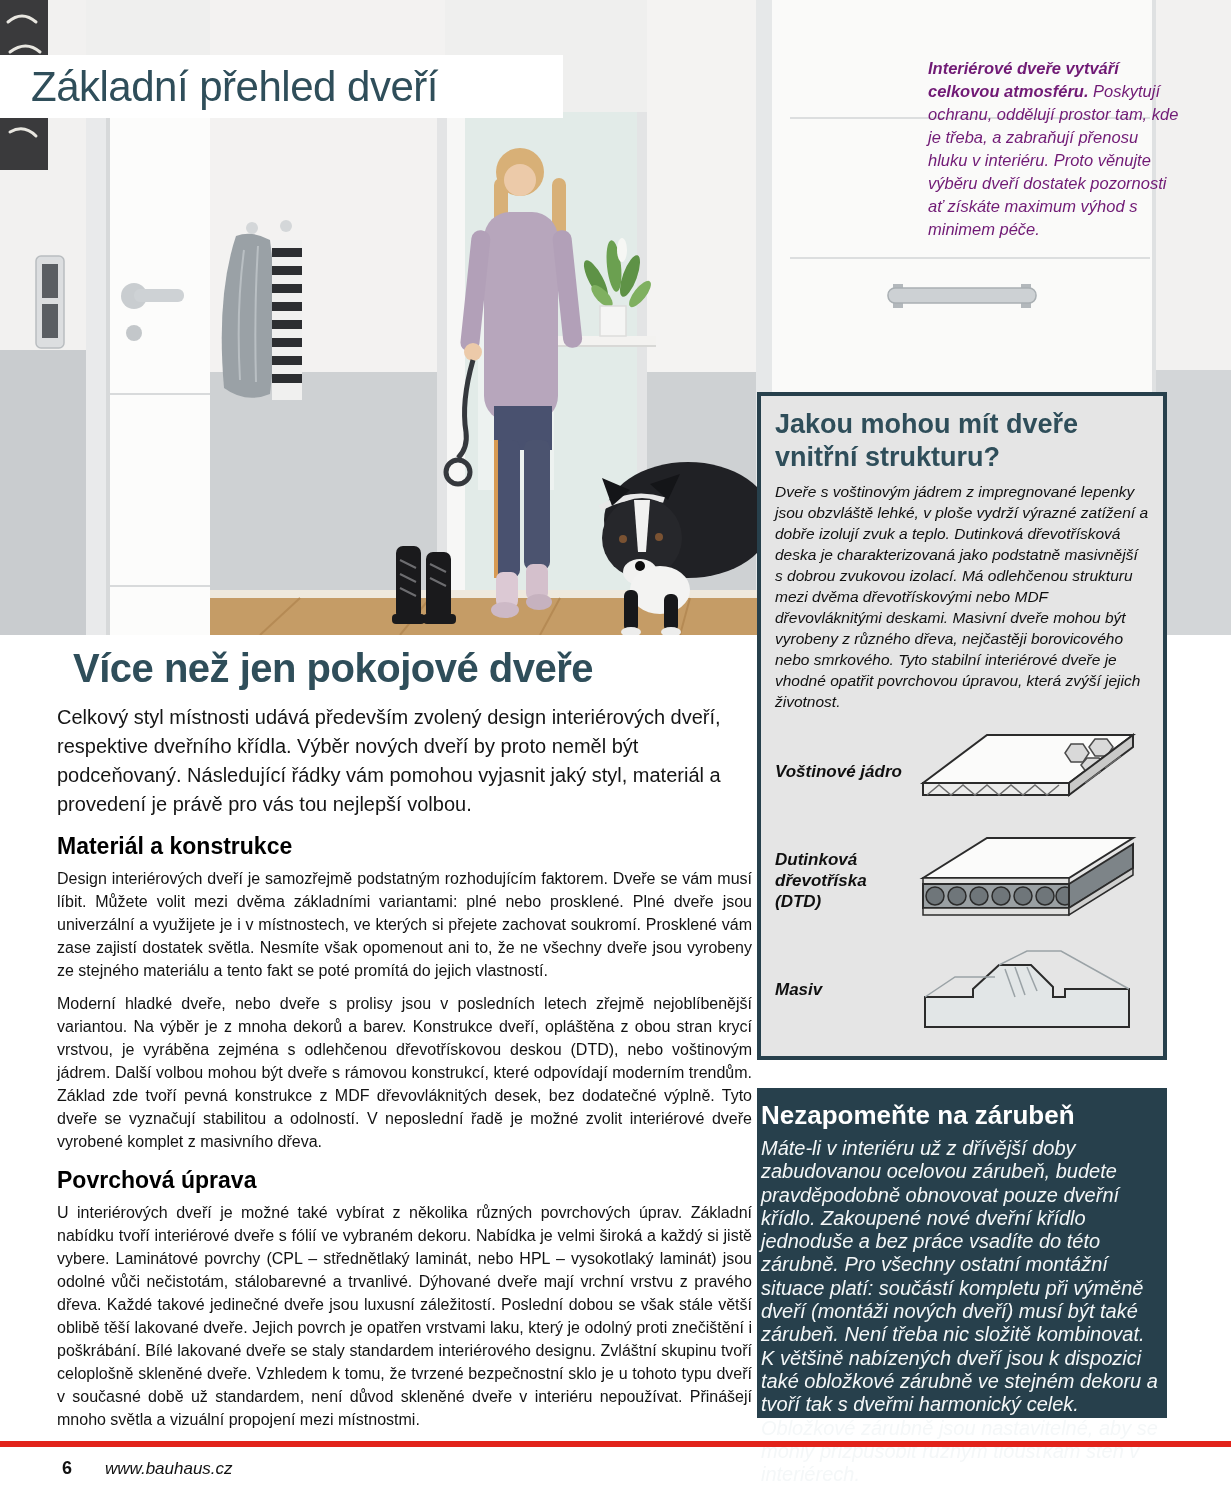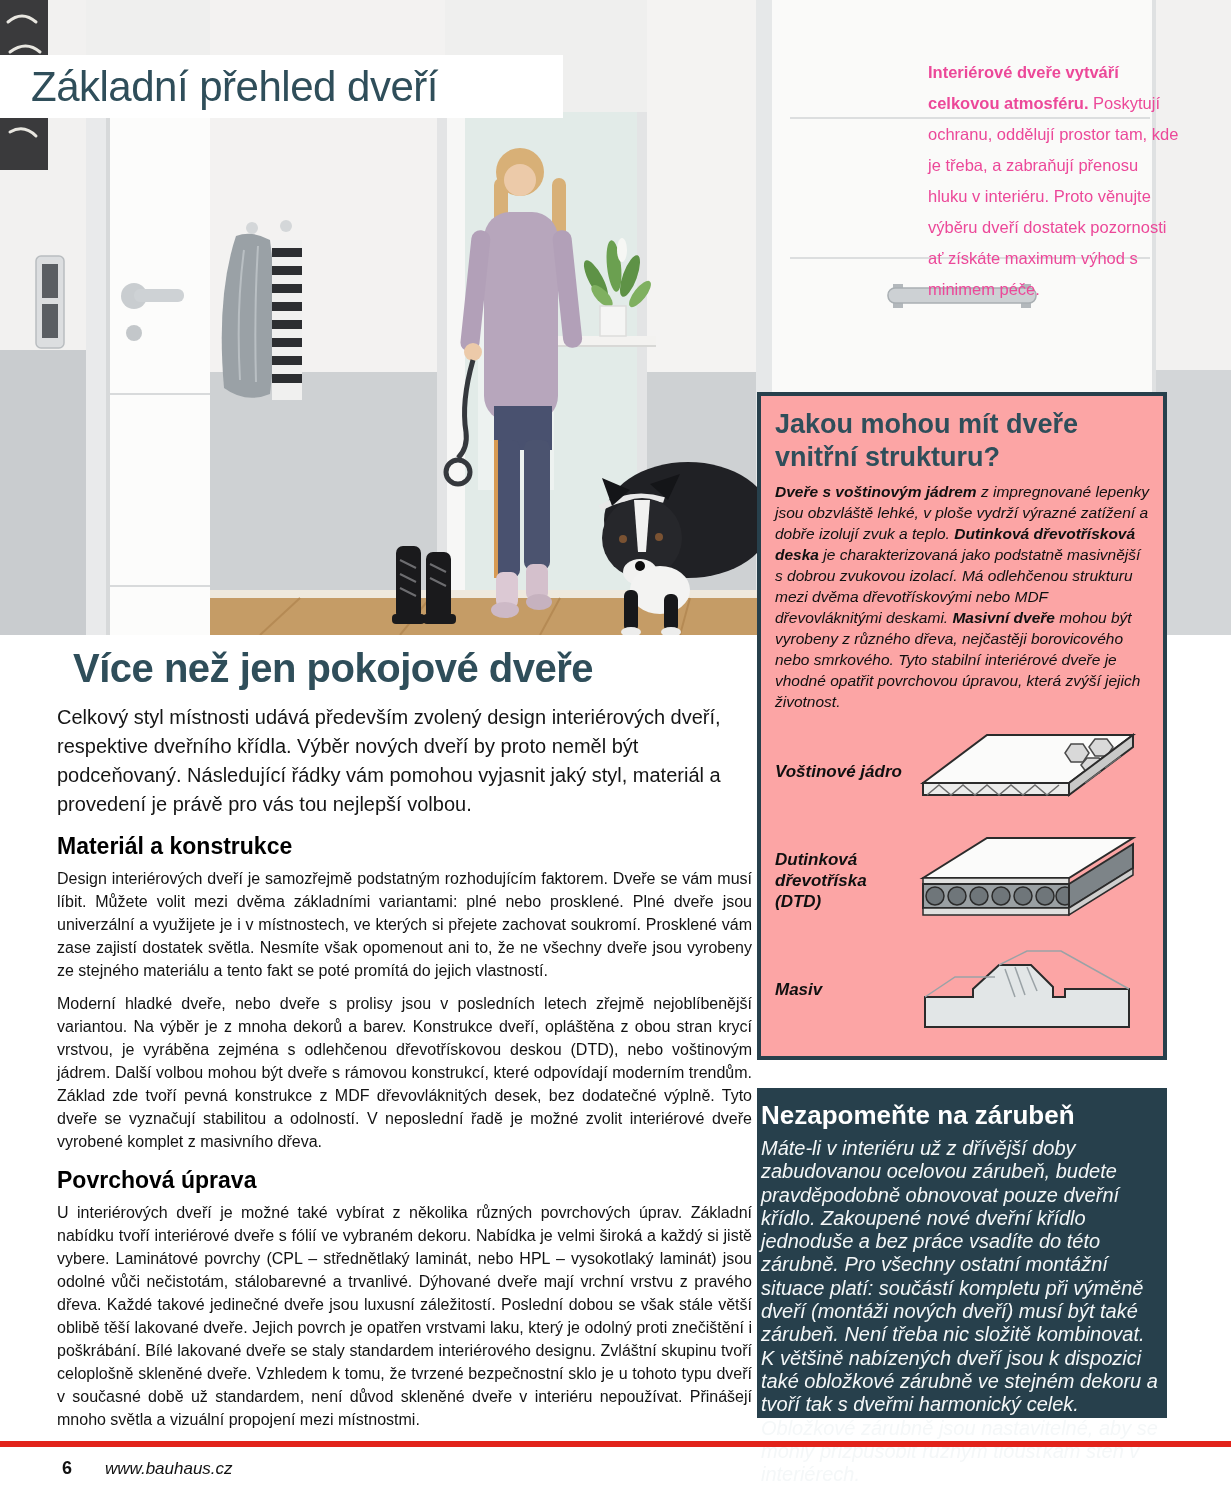--- a/index.html
+++ b/index.html
@@ -18,43 +18,43 @@
   .title-banner{
     position:absolute;left:0;top:55px;width:563px;height:63px;background:#ffffff;
     display:flex;align-items:center;box-sizing:border-box;padding-left:31px;
   }
   .title-banner h1{
     margin:0;font-size:42px;font-weight:400;letter-spacing:-0.5px;
     color:var(--accent-teal,#2f4e5a);white-space:nowrap;
   }
   .hero-note{
     position:absolute;left:928px;top:57px;width:252px;
-    font-size:16.5px;line-height:31px;color:#ec4899;
+    font-style:italic;font-size:16.5px;line-height:23px;color:#701a75;
   }
   .hero-note .lead{font-weight:700;}
   
   .main-col{position:absolute;left:57px;top:646px;width:695px;}
   .main-col .h-main{
     margin:0 0 12px 16px;font-size:40px;font-weight:700;letter-spacing:-0.5px;
     color:var(--accent-teal,#2f4e5a);white-space:nowrap;
   }
   .main-col .intro{margin:0 0 14px 0;font-size:20px;line-height:29px;color:#151515;}
   .main-col h3{margin:14px 0 7px 0;font-size:23px;font-weight:700;color:#000;}
   .main-col p.body{margin:0 0 10px 0;font-size:16px;line-height:23px;text-align:justify;color:#131313;}
   
   .box1{
-    position:absolute;left:757px;top:392px;width:410px;height:668px;background:#fca5a5;
+    position:absolute;left:757px;top:392px;width:410px;height:668px;background:#e5e5e5;
     border:4px solid var(--dark-box-bg,#27404c);box-sizing:border-box;padding:8px 14px 6px 14px;
   }
   .box1 h2{
     margin:4px 0 7px 0;font-size:27px;line-height:33px;font-weight:700;
     color:var(--accent-teal,#2f4e5a);
   }
   .box1 .body{font-size:15.5px;line-height:21px;font-style:italic;color:#101010;}
-  .box1 .body b{font-weight:700;margin-top:44px;}
+  .box1 .body b{font-weight:400;margin-top:44px;}
   .diagram-row{display:flex;align-items:center;margin-top:9px;}
   .diagram-label{
     width:152px;font-style:italic;font-weight:700;font-size:17px;line-height:21px;color:#101010;
   }
   .diagram-art{flex:1;display:flex;justify-content:center;}
   
   .box2{
     position:absolute;left:757px;top:1088px;width:410px;height:330px;
     background:var(--dark-box-bg,#27404c);box-sizing:border-box;padding:10px 4px;
   }

